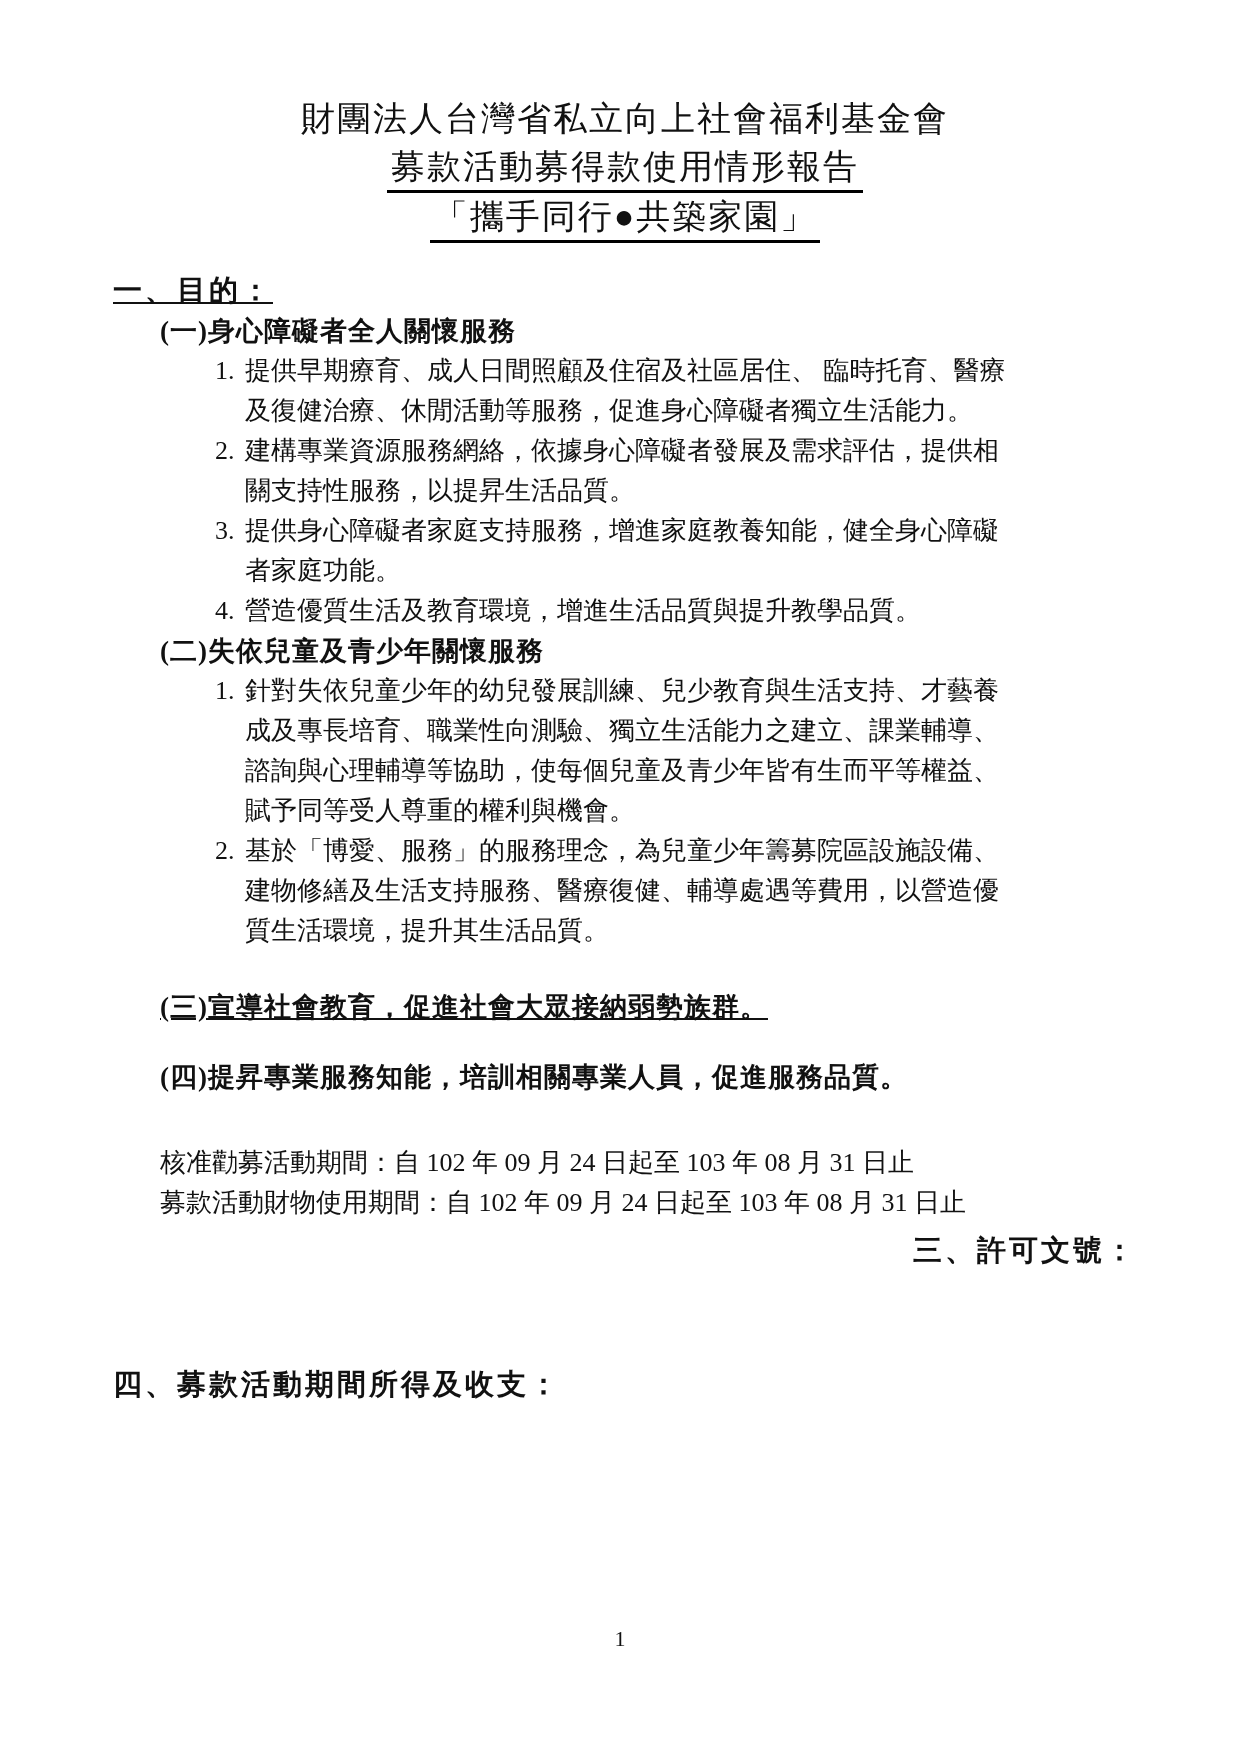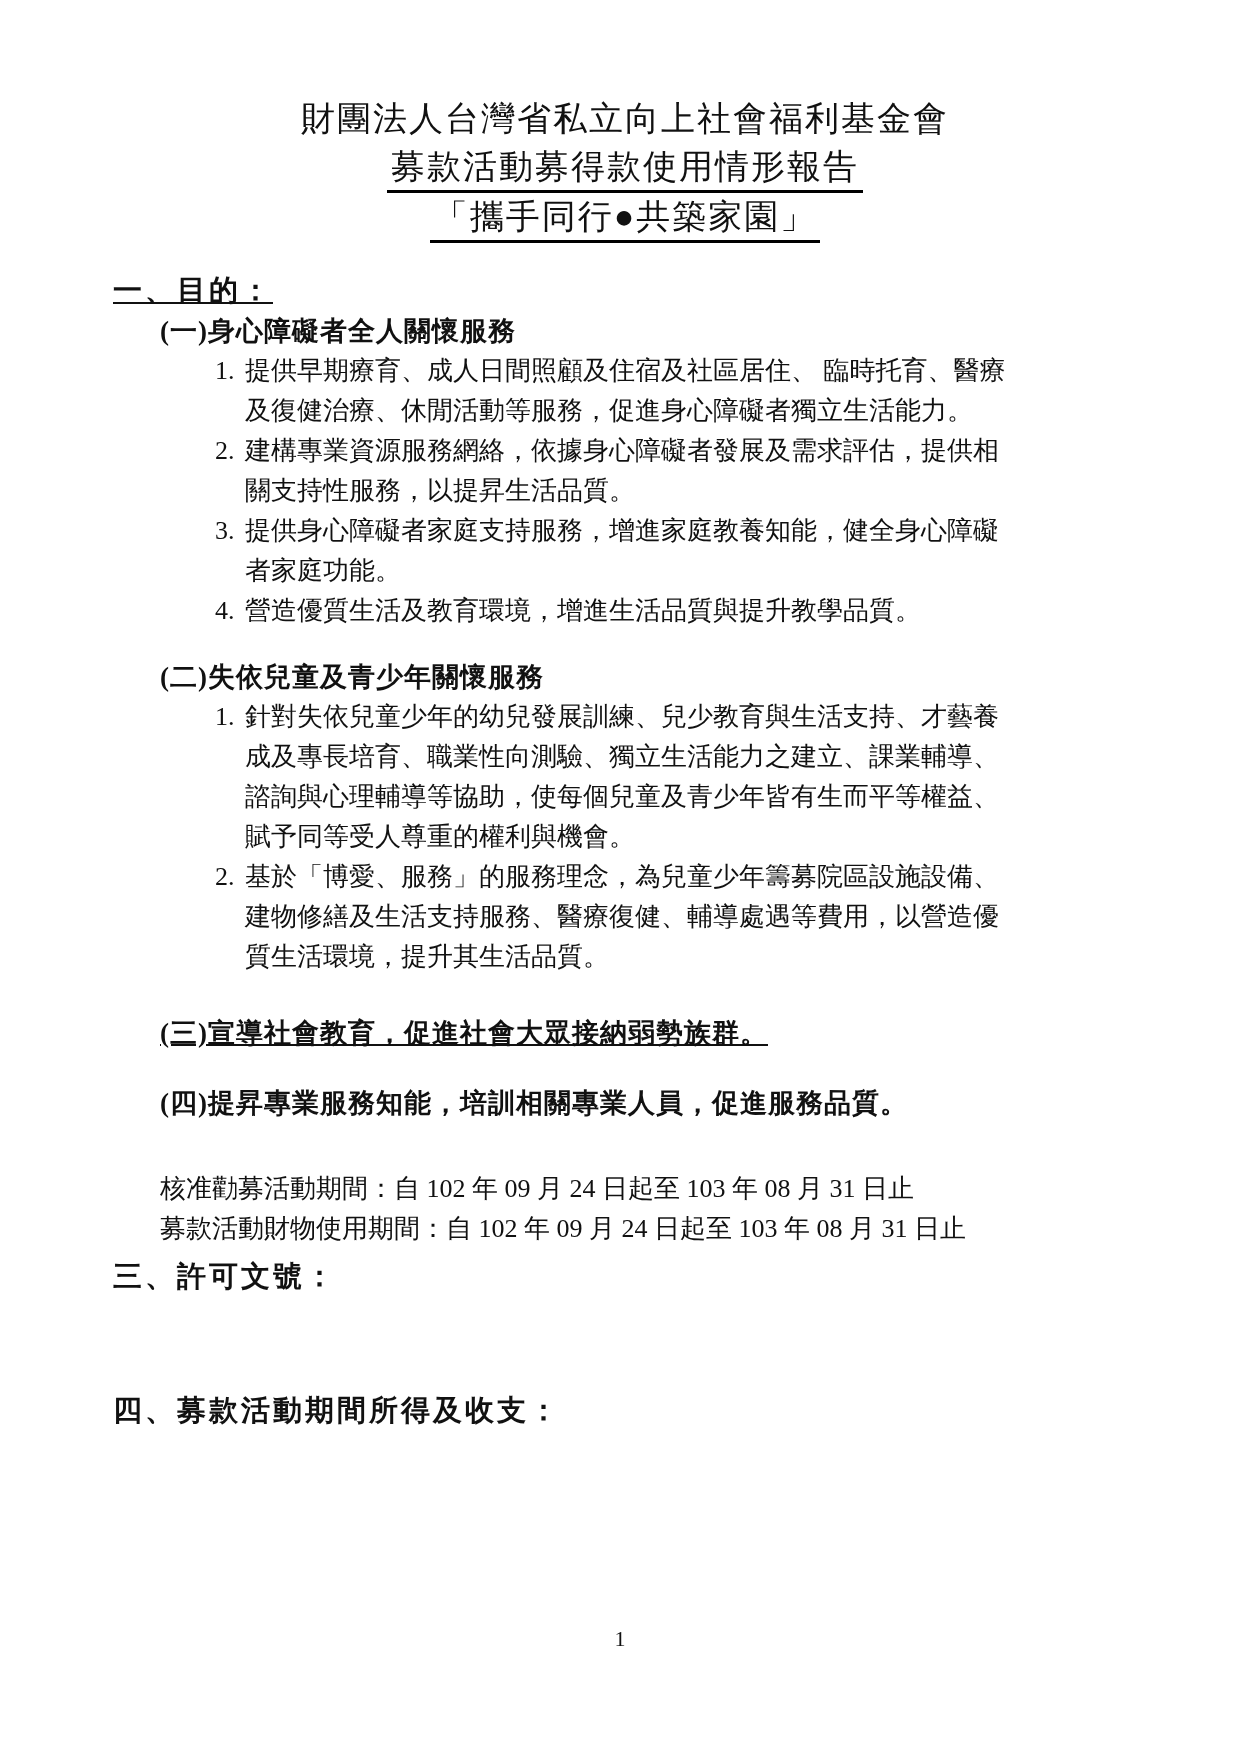--- a/index.html
+++ b/index.html
@@ -36,32 +36,32 @@
 
   
   .sec-heading {
     font-size: 29px;
     font-weight: bold;
     line-height: 42px;
     letter-spacing: 3px;
   }
   .mt-sec1   { margin-top: 26px; text-decoration: underline; }
   .mt-sec2   { margin-top: 44px; }
-  .mt-sec3   { margin-top: 6px; }
+  .mt-sec3   { margin-top: 6px; text-align: right; }
   .mt-sec4   { margin-top: 92px; }
 
   
   .sub { margin-left: 47px; }
   .sub-heading {
     font-size: 27px;
     font-weight: bold;
     line-height: 40px;
     letter-spacing: 1px;
   }
-  .mt-sub2 { margin-top: 26px; }
+  .mt-sub2 { }
   .mt-sub3 { margin-top: 36px; text-decoration: underline; }
   .mt-sub4 { margin-top: 30px; }
 
   
   .item {
     display: flex;
     margin-left: 55px;
     font-size: 26px;
     line-height: 40px;
   }

